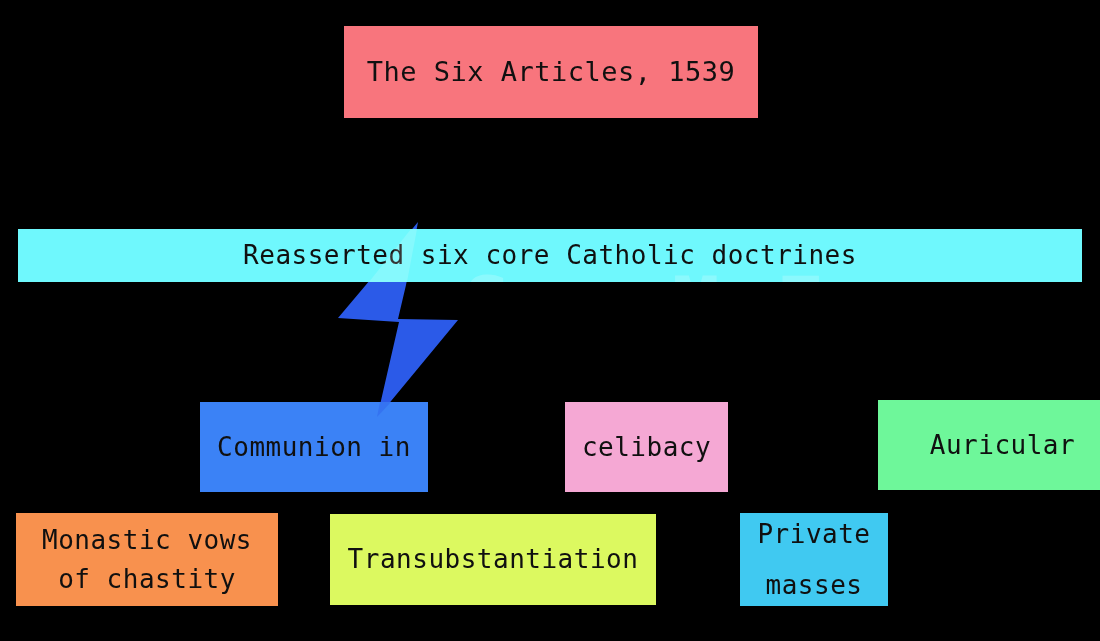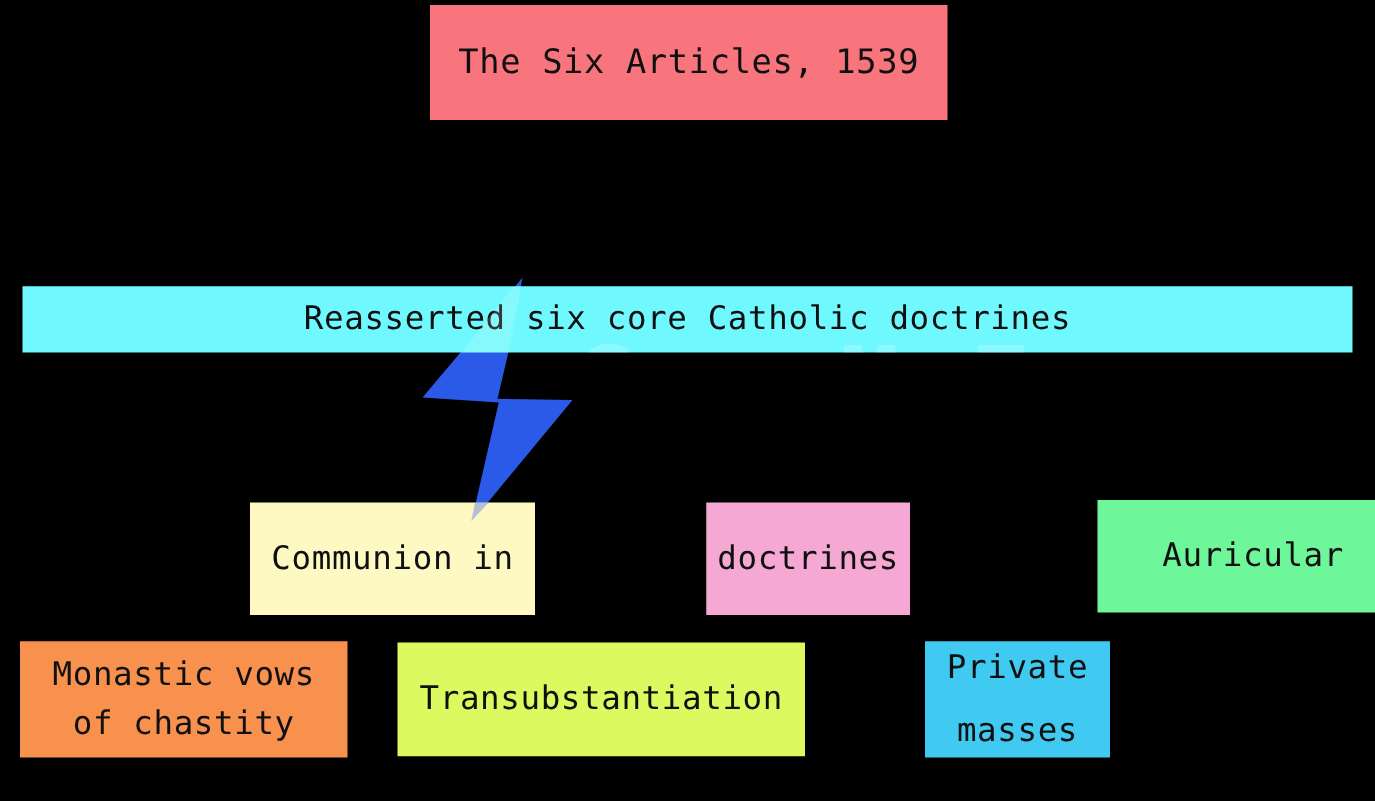--- a/index.html
+++ b/index.html
@@ -35,21 +35,21 @@
     justify-content: center;
     text-align: center;
     color: #101010;
     line-height: 1.5;
     letter-spacing: 0.5px;
     z-index: 2;
   }
   .node span { display: block; white-space: nowrap; }
 
   #title-box {
-    left: 344px; top: 4px;
+    left: 344px; top: 26px;
     width: 414px; height: 92px;
     font-size: 27px;
   }
   #doctrine-bar {
     left: 18px; top: 229px;
     width: 1064px; height: 53px;
     font-size: 26px;
     overflow: hidden;
   }
   #watermark {
@@ -61,21 +61,21 @@
     color: rgba(255,255,255,0.20);
     white-space: nowrap;
   }
   .doctrine {
     font-size: 26px;
   }
   #box-communion { left: 200px; top: 402px; width: 228px; height: 90px; }
   #box-clerical  { left: 565px; top: 402px; width: 163px; height: 90px; }
   #box-auricular { left: 878px; top: 400px; width: 205px; height: 90px; padding-left: 22px; }
   #box-monastic  { left: 16px;  top: 513px; width: 262px; height: 93px; }
-  #box-transub   { left: 318px; top: 514px; width: 326px; height: 91px; }
+  #box-transub   { left: 330px; top: 514px; width: 326px; height: 91px; }
   #box-private   { left: 740px; top: 513px; width: 148px; height: 93px; }
 </style>
 </head>
 <body>
 
 <div id="canvas">
 
   <svg class="layer bolt-layer" viewBox="0 0 1100 641">
     <polygon points="418,222 406,285 398,319 458,320 377,418 399,322 338,318 365,286" fill="#2B5AE8"></polygon>
   </svg>
@@ -83,26 +83,26 @@
   <div class="boxes-layer">
     <div class="node" id="title-box" style="background-color: rgb(248, 117, 125);">
       <span>The Six Articles, 1539</span>
     </div>
 
     <div class="node" id="doctrine-bar" style="background-color: rgb(111, 248, 253);">
       <span>Reasserted six core Catholic doctrines</span>
       <span id="watermark">SaveMyExams</span>
     </div>
 
-    <div class="node doctrine" id="box-communion" style="background-color: #fef9c3;">
+    <div class="node doctrine" id="box-communion" style="background-color: #3b82f6;">
       <span>Communion in</span>
     </div>
 
     <div class="node doctrine" id="box-clerical" style="background-color: rgb(245, 168, 212);">
-      <span>doctrines</span>
+      <span>celibacy</span>
     </div>
 
     <div class="node doctrine" id="box-auricular" style="background-color: rgb(110, 247, 154);">
       <span>Auricular</span>
     </div>
 
     <div class="node doctrine" id="box-monastic" style="background-color: rgb(248, 145, 78);">
       <span>Monastic vows</span>
       <span>of chastity</span>
     </div>

